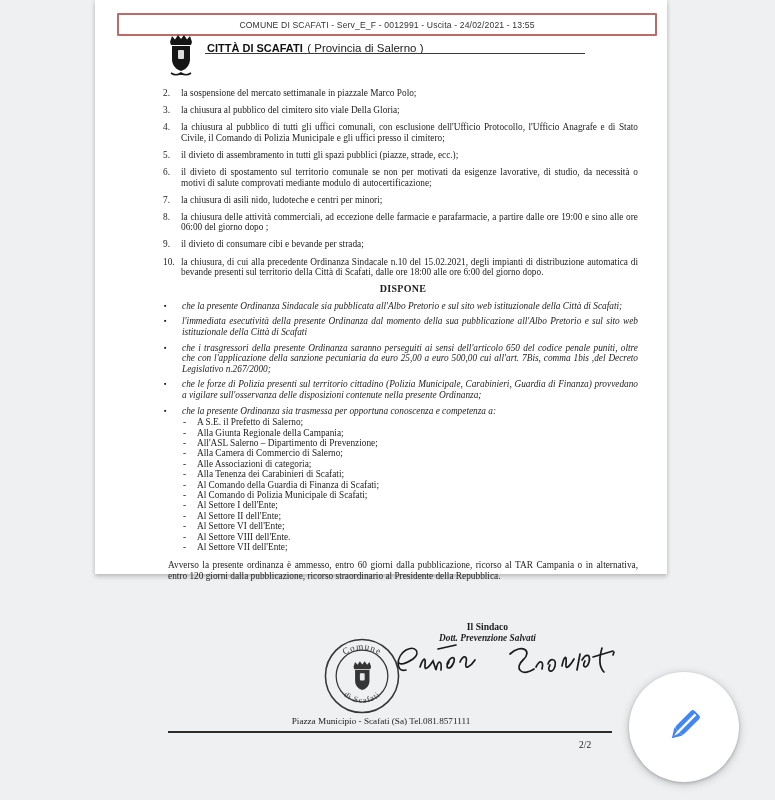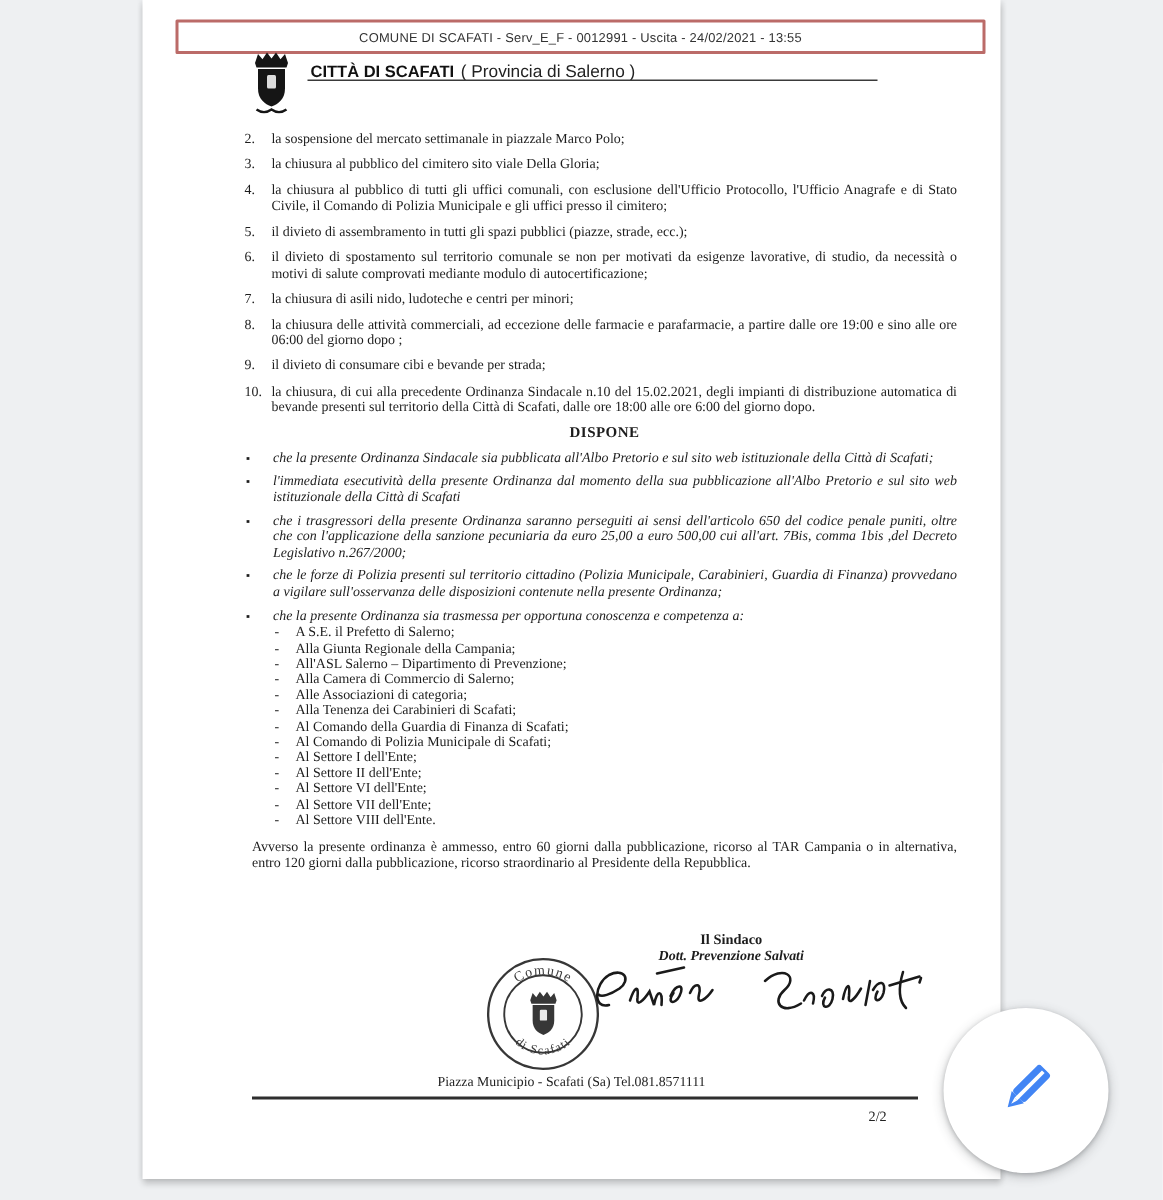--- a/index.html
+++ b/index.html
@@ -4,21 +4,21 @@
 <style>
   html,body{margin:0;padding:0;}
   body{background:#e9ebee;}
   .stage{
     position:relative;width:775px;height:800px;overflow:hidden;
     background:#eef0f2;
     font-family:"Liberation Serif", serif;
   }
   
   .page{
-    position:absolute;left:95px;top:0;width:572px;height:786px;
+    position:absolute;left:95px;top:0;width:572px;height:574px;
     background:#ffffff;
     box-shadow:0 3px 4px rgba(0,0,0,.18), 2px 0 3px rgba(0,0,0,.05), -2px 0 3px rgba(0,0,0,.05);
     color:#1d1d1d;
   }
   
   .banner{
     position:absolute;left:22px;top:13px;width:536px;height:19px;
     border:2px solid #bb6b68;border-radius:1px;
     display:flex;align-items:center;justify-content:center;
     font-family:"Liberation Sans", sans-serif;font-size:8.6px;color:#333;
@@ -112,22 +112,22 @@
       <div class="ritem">Alla Giunta Regionale della Campania;</div>
       <div class="ritem">All'ASL Salerno – Dipartimento di Prevenzione;</div>
       <div class="ritem">Alla Camera di Commercio di Salerno;</div>
       <div class="ritem">Alle Associazioni di categoria;</div>
       <div class="ritem">Alla Tenenza dei Carabinieri di Scafati;</div>
       <div class="ritem">Al Comando della Guardia di Finanza di Scafati;</div>
       <div class="ritem">Al Comando di Polizia Municipale di Scafati;</div>
       <div class="ritem">Al Settore I dell'Ente;</div>
       <div class="ritem">Al Settore II dell'Ente;</div>
       <div class="ritem">Al Settore VI dell'Ente;</div>
+      <div class="ritem">Al Settore VIII dell'Ente.</div>
       <div class="ritem">Al Settore VII dell'Ente;</div>
-      <div class="ritem">Al Settore VIII dell'Ente.</div>
 
       <div class="closing">Avverso la presente ordinanza è ammesso, entro 60 giorni dalla pubblicazione, ricorso al TAR Campania o in alternativa, entro 120 giorni dalla pubblicazione, ricorso straordinario al Presidente della Repubblica.</div>
     </div>
 
     <div class="sig-block">
       <div class="sig-role">Il Sindaco</div>
       <div class="sig-name">Dott. Prevenzione Salvati</div>
     </div>
 
     <span class="sig-scribble">

